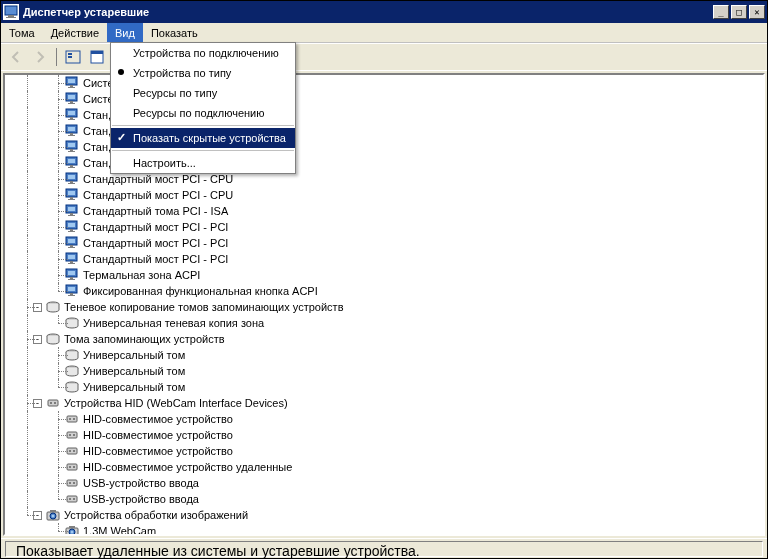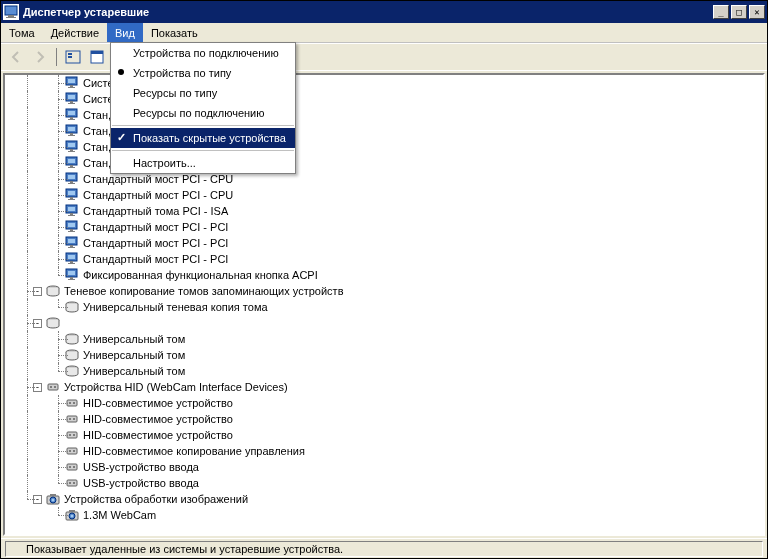--- a/index.html
+++ b/index.html
@@ -239,24 +239,24 @@
   height: 20px;
   background: #ece9d8;
   border-top: 1px solid #fff;
   padding: 2px 4px;
   display: flex;
   align-items: center;
 }
 .status-panel {
   border: 1px solid;
   border-color: #808080 #fff #fff #808080;
-  padding: 1px 20px;
+  padding: 1px 10px;
   flex: 1;
   height: 16px;
-  font-size: 11px;
+  font-size: 14px;
 }
 </style>
 </head>
 <body>
 
 <div class="titlebar">
   <span class="titlebar-icon">
     <svg width="16" height="16" viewBox="0 0 16 16">
         <rect x="2" y="2" width="12" height="9" fill="#5a8dd4" stroke="#003080"></rect>
         <rect x="5" y="11" width="6" height="2" fill="#808080"></rect>
@@ -459,20 +459,33 @@
             <rect x="2" y="2" width="11" height="8" fill="#4a7dc4" stroke="#003080"></rect>
             <rect x="4" y="4" width="7" height="4" fill="#a0c8f0"></rect>
             <rect x="6" y="10" width="3" height="2" fill="#808080"></rect>
             <rect x="4" y="12" width="7" height="1" fill="#808080"></rect>
           </svg></span>
         <span>Стандартный мост PCI - PCI</span>
       </div>
       <div class="tree-row">
         <span class="tree-indent" style="padding-left:14px">
           <span class="dotted-v"></span>
+          <span class="dotted-tee" style="margin-left:14px"></span>
+        </span>
+        <span class="node-icon"><svg width="16" height="16" viewBox="0 0 16 16">
+            <rect x="2" y="2" width="11" height="8" fill="#4a7dc4" stroke="#003080"></rect>
+            <rect x="4" y="4" width="7" height="4" fill="#a0c8f0"></rect>
+            <rect x="6" y="10" width="3" height="2" fill="#808080"></rect>
+            <rect x="4" y="12" width="7" height="1" fill="#808080"></rect>
+          </svg></span>
+        <span>Термальная зона ACPI</span>
+      </div>
+      <div class="tree-row">
+        <span class="tree-indent" style="padding-left:14px">
+          <span class="dotted-v"></span>
           <span class="dotted-el" style="margin-left:14px"></span>
         </span>
         <span class="node-icon"><svg width="16" height="16" viewBox="0 0 16 16">
             <rect x="2" y="2" width="11" height="8" fill="#4a7dc4" stroke="#003080"></rect>
             <rect x="4" y="4" width="7" height="4" fill="#a0c8f0"></rect>
             <rect x="6" y="10" width="3" height="2" fill="#808080"></rect>
             <rect x="4" y="12" width="7" height="1" fill="#808080"></rect>
           </svg></span>
         <span>Фиксированная функциональная кнопка ACPI</span>
       </div>
@@ -489,31 +502,32 @@
       </div>
       <div class="tree-row">
         <span class="tree-indent" style="padding-left:14px">
           <span class="dotted-v"></span>
           <span class="dotted-el" style="margin-left:14px"></span>
         </span>
         <span class="node-icon"><svg width="16" height="16" viewBox="0 0 16 16">
             <ellipse cx="8" cy="5" rx="6" ry="2" fill="#d0d0d0" stroke="#606060"></ellipse>
             <path d="M2 5 L2 11 A6 2 0 0 0 14 11 L14 5" fill="#e8e8e8" stroke="#606060"></path>
           </svg></span>
-        <span>Универсальный теневая копия тома</span>
+        <span>Универсальная теневая копия зона</span>
       </div>
       <div class="tree-row">
         <span class="tree-indent" style="padding-left:14px">
           <span class="dotted-tee"></span>
         </span>
         <span class="expander">-</span>
         <span class="node-icon"><svg width="16" height="16" viewBox="0 0 16 16">
             <ellipse cx="8" cy="5" rx="6" ry="2" fill="#d0d0d0" stroke="#606060"></ellipse>
             <path d="M2 5 L2 11 A6 2 0 0 0 14 11 L14 5" fill="#e8e8e8" stroke="#606060"></path>
           </svg></span>
+        <span>Тома запоминающих устройств</span>
       </div>
       <div class="tree-row">
         <span class="tree-indent" style="padding-left:14px">
           <span class="dotted-v"></span>
           <span class="dotted-tee" style="margin-left:14px"></span>
         </span>
         <span class="node-icon"><svg width="16" height="16" viewBox="0 0 16 16">
             <ellipse cx="8" cy="5" rx="6" ry="2" fill="#d0d0d0" stroke="#606060"></ellipse>
             <path d="M2 5 L2 11 A6 2 0 0 0 14 11 L14 5" fill="#e8e8e8" stroke="#606060"></path>
           </svg></span>
@@ -592,21 +606,21 @@
       <div class="tree-row">
         <span class="tree-indent" style="padding-left:14px">
           <span class="dotted-v"></span>
           <span class="dotted-tee" style="margin-left:14px"></span>
         </span>
         <span class="node-icon"><svg width="16" height="16" viewBox="0 0 16 16">
             <rect x="3" y="5" width="10" height="6" rx="1" fill="#d0d0d0" stroke="#606060"></rect>
             <circle cx="6" cy="8" r="1" fill="#606060"></circle>
             <circle cx="10" cy="8" r="1" fill="#606060"></circle>
           </svg></span>
-        <span>HID-совместимое копирование управления</span>
+        <span>HID-совместимое устройство удаленные</span>
       </div>
       <div class="tree-row">
         <span class="tree-indent" style="padding-left:14px">
           <span class="dotted-v"></span>
           <span class="dotted-tee" style="margin-left:14px"></span>
         </span>
         <span class="node-icon"><svg width="16" height="16" viewBox="0 0 16 16">
             <rect x="3" y="5" width="10" height="6" rx="1" fill="#d0d0d0" stroke="#606060"></rect>
             <circle cx="6" cy="8" r="1" fill="#606060"></circle>
             <circle cx="10" cy="8" r="1" fill="#606060"></circle>

